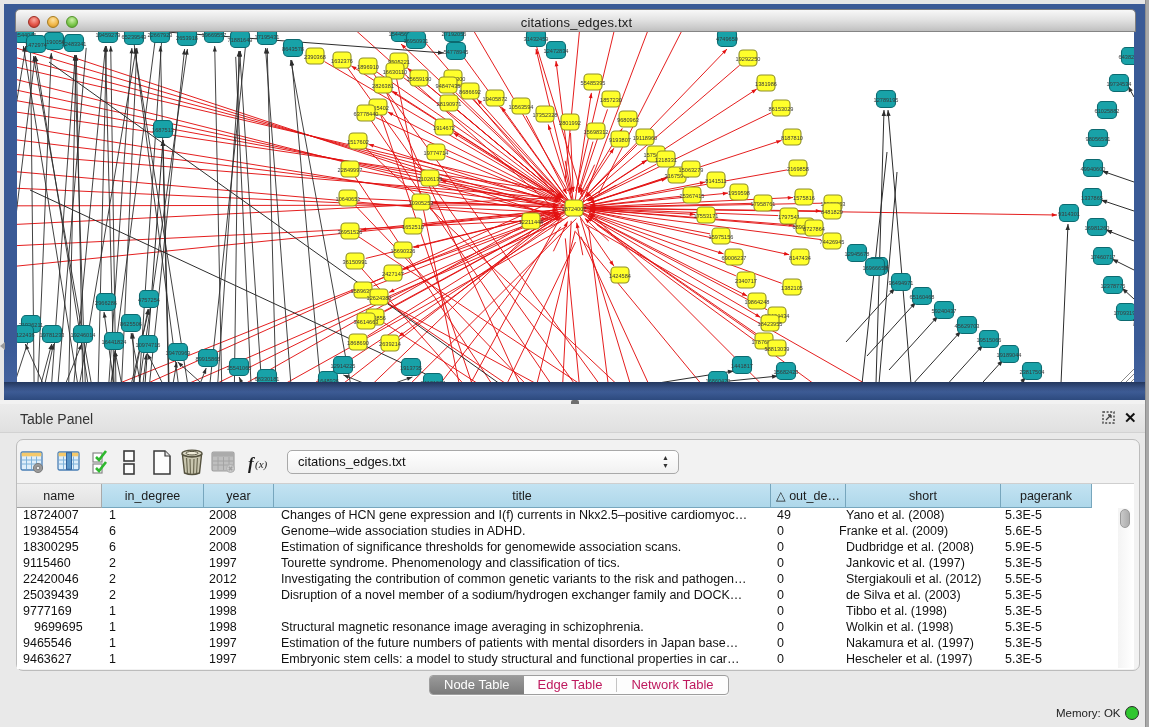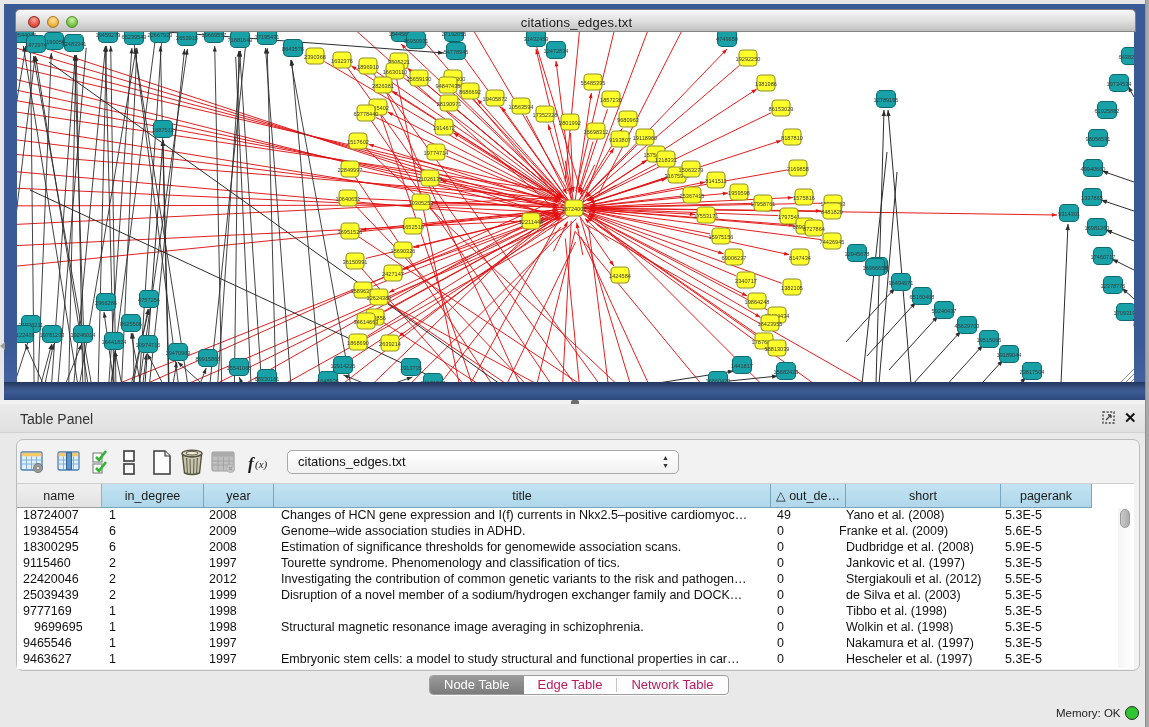--- a/index.html
+++ b/index.html
@@ -905,20 +905,21 @@
         <div class="c" style="left:192px;width:63px;">1998</div>
         <div class="c" style="left:264px;width:488px;">Structural magnetic resonance image averaging in schizophrenia.</div>
         <div class="c" style="left:760px;width:67px;">0</div>
         <div class="c" style="left:829px;width:153px;">Wolkin et al. (1998)</div>
         <div class="c" style="left:988px;width:85px;">5.3E‑5</div>
       </div>
 <div class="row" style="top:152px;">
         <div class="c" style="left:6px;width:77px;">9465546</div>
         <div class="c" style="left:92px;width:93px;">1</div>
         <div class="c" style="left:192px;width:63px;">1997</div>
+        <div class="c" style="left:264px;width:488px;">Estimation of the future numbers of patients with mental disorders in Japan base…</div>
         <div class="c" style="left:760px;width:67px;">0</div>
         <div class="c" style="left:829px;width:153px;">Nakamura et al. (1997)</div>
         <div class="c" style="left:988px;width:85px;">5.3E‑5</div>
       </div>
 <div class="row" style="top:168px;">
         <div class="c" style="left:6px;width:77px;">9463627</div>
         <div class="c" style="left:92px;width:93px;">1</div>
         <div class="c" style="left:192px;width:63px;">1997</div>
         <div class="c" style="left:264px;width:488px;">Embryonic stem cells: a model to study structural and functional properties in car…</div>
         <div class="c" style="left:760px;width:67px;">0</div>

